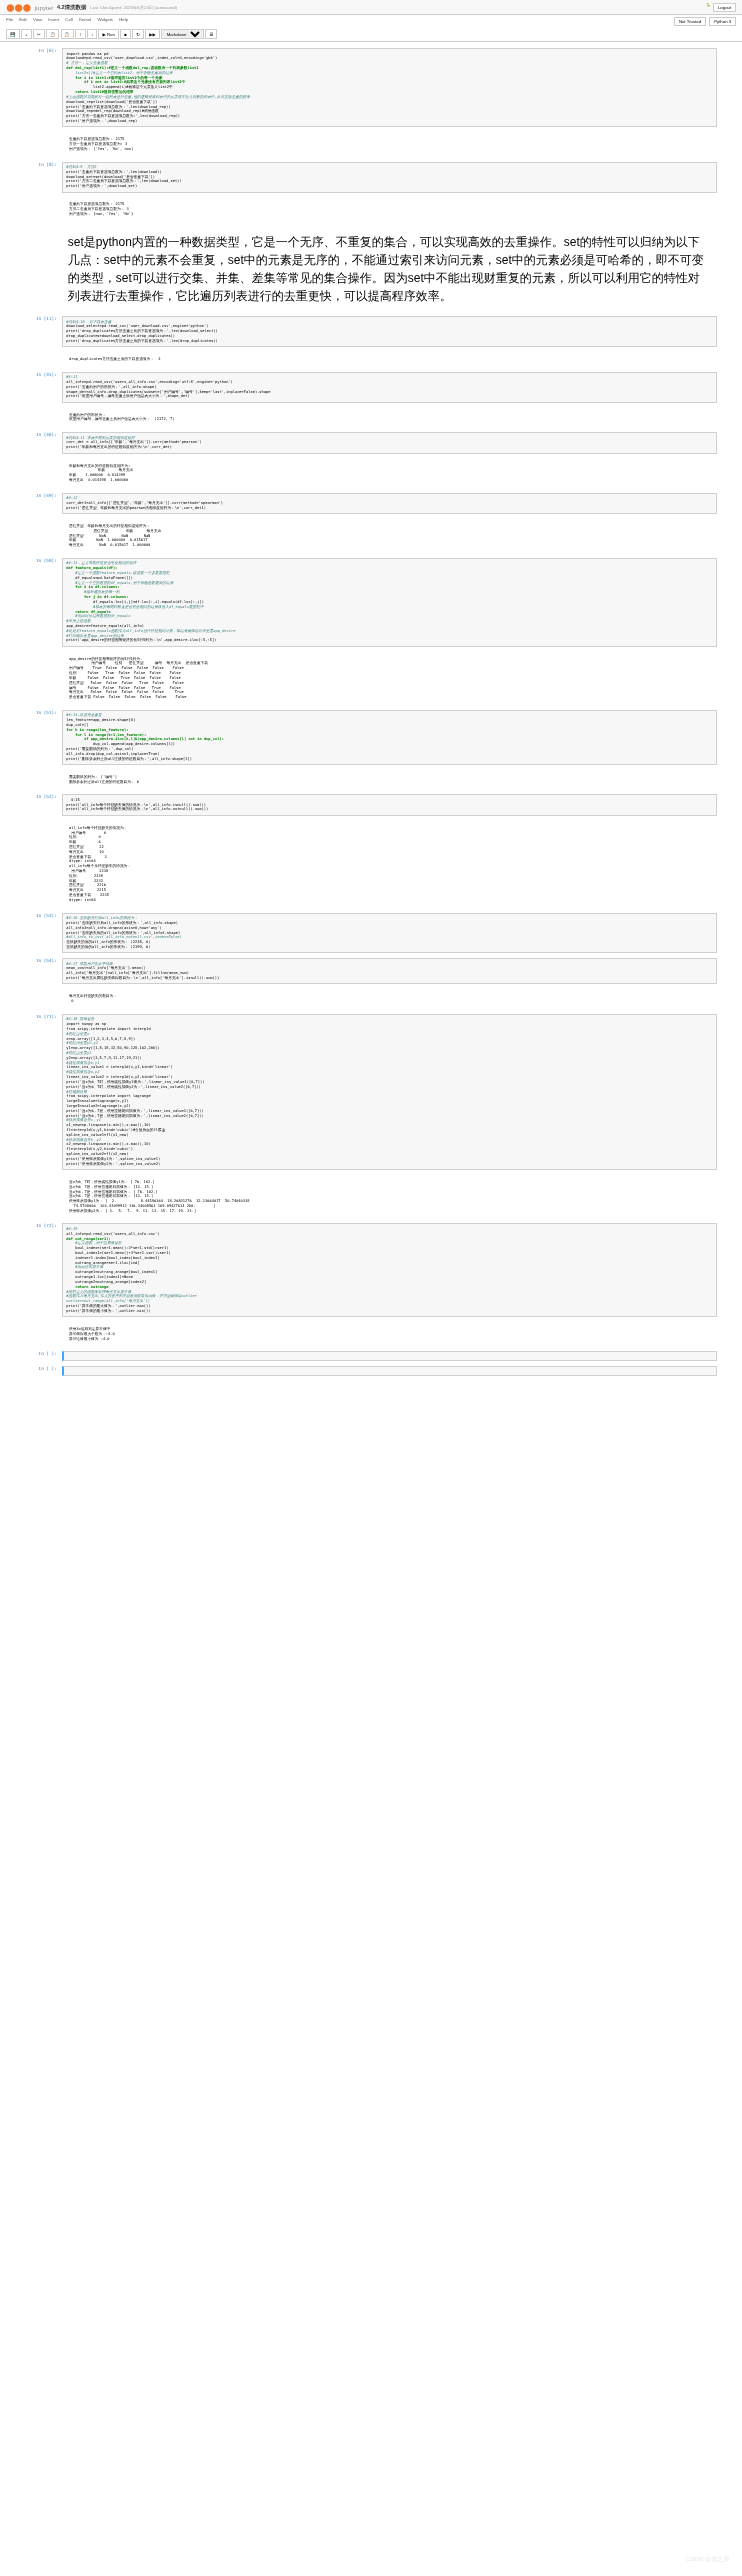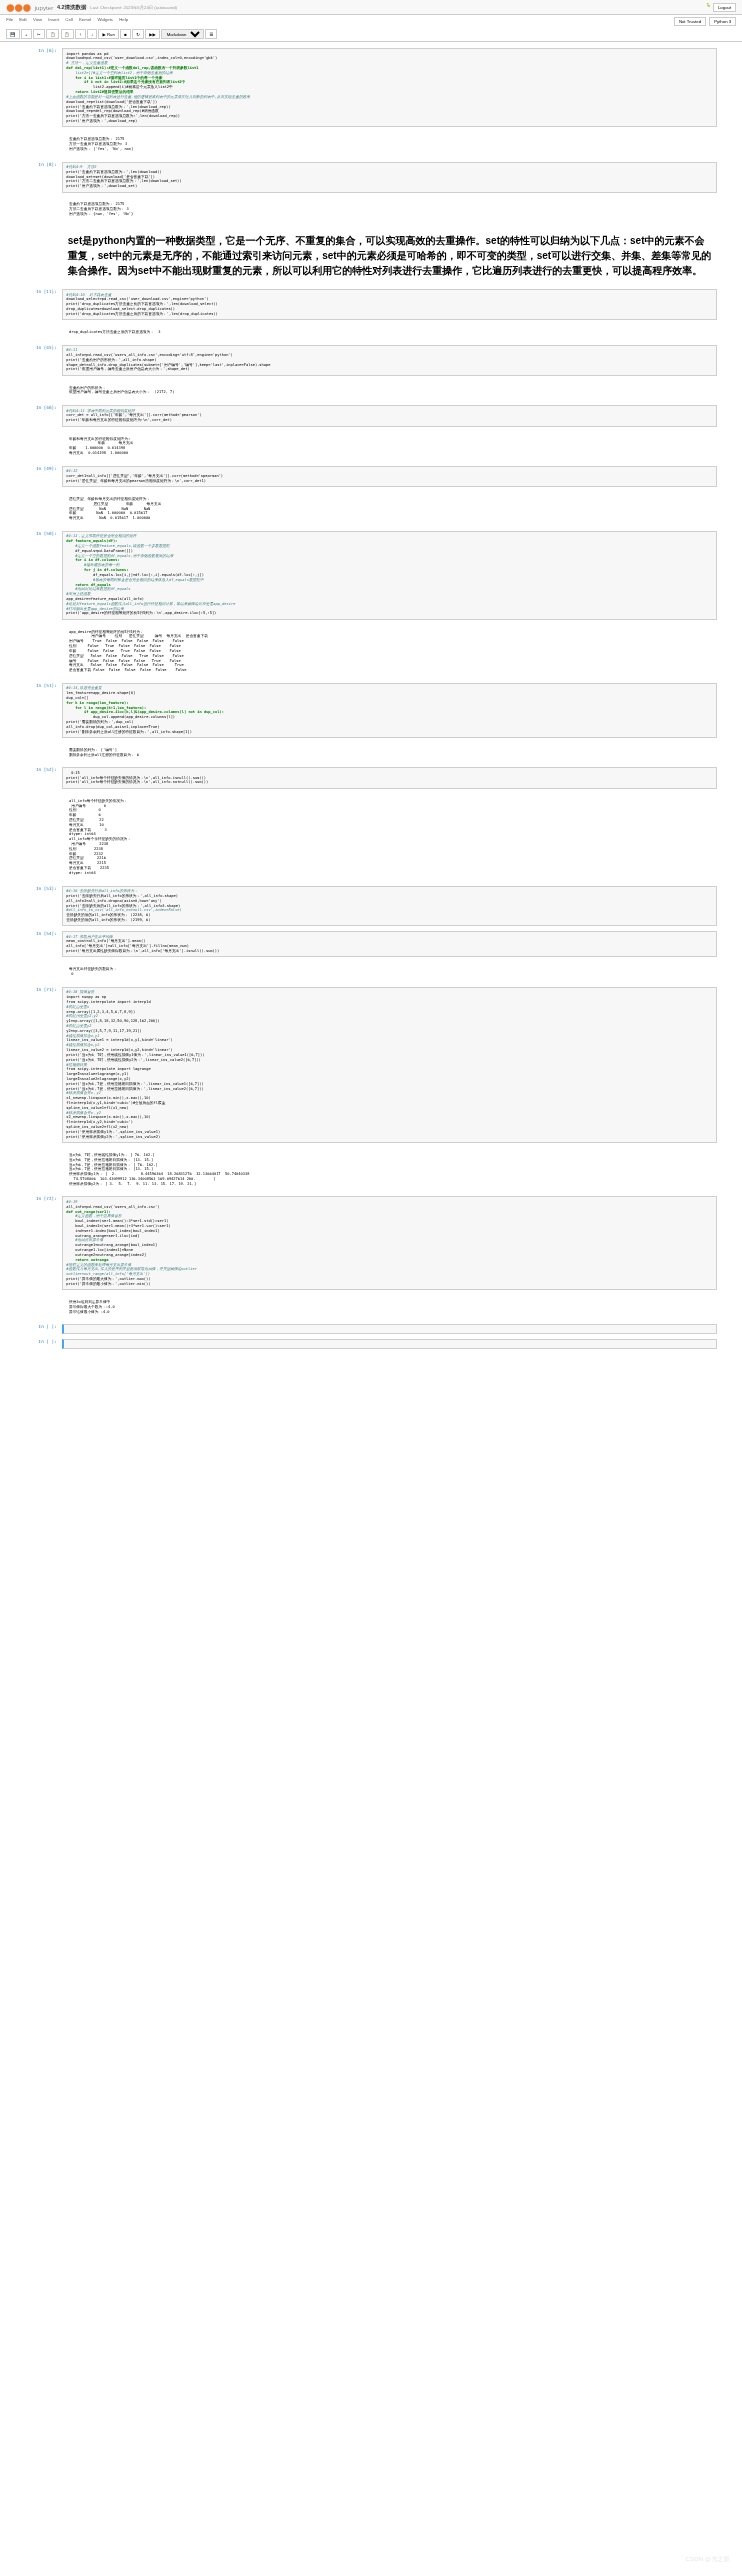--- a/index.html
+++ b/index.html
@@ -14,21 +14,21 @@
 .menu{display:flex;gap:6.2px;padding:1.2px 6.2px;font-size:4.3px;color:#555}
 .tb{display:flex;gap:1.2px;padding:1.8px 6.2px;border-bottom:0.6px solid #ccc;align-items:center}
 .tb button{background:#fff;border:0.6px solid #ccc;padding:1.2px 3.1px;font-size:4.3px;cursor:pointer}
 .tb select{font-size:4.3px;border:0.6px solid #ccc;padding:0.6px}
 .nb{padding:6.2px 24.6px}
 .cell{display:flex;margin-bottom:4.9px}
 .prompt{width:37px;text-align:right;padding-right:4.9px;font-size:4.3px;color:#307fc1;font-family:monospace}
 .cell.out .prompt{color:#d84315}
 .src{flex:1;background:#f7f7f7;border:0.6px solid #cfcfcf;padding:2.5px 3.7px;font-family:monospace;font-size:3.7px;line-height:1.3;white-space:pre-wrap;word-break:break-all}
 .out{flex:1;padding:2.5px 3.7px;font-family:monospace;font-size:3.7px;line-height:1.3;white-space:pre-wrap}
-.md{flex:1;font-size:10px;font-weight:bold;padding:6.2px;line-height:1.5}
+.md{flex:1;font-size:12px;font-weight:normal;padding:6.2px;line-height:1.5}
 .c-kw{color:#008000;font-weight:bold}
 .c-cm{color:#408080;font-style:italic}
 .wm{position:fixed;right:12.3px;bottom:12.3px;color:#ccc;font-size:6.2px;opacity:0.5}
 .empty{flex:1;border:0.6px solid #cfcfcf;padding:2.5px 3.7px;min-height:9.8px;background:#f7f7f7;border-left:2.5px solid #42a5f5}
 </style>
 </head>
 <body>
 
 <div class="hdr">
 <div style="display:flex;justify-content:space-between;align-items:center">

